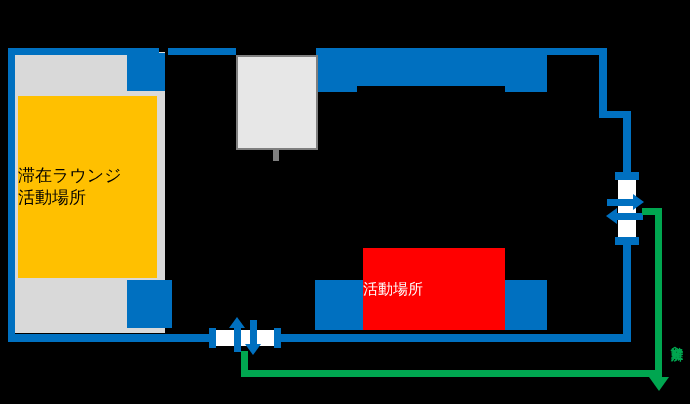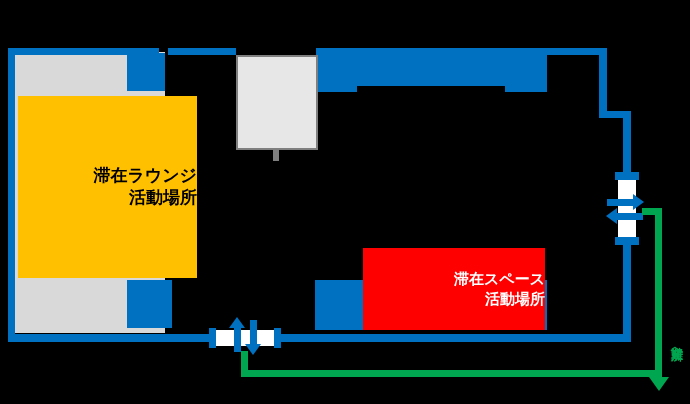--- a/index.html
+++ b/index.html
@@ -12,22 +12,22 @@
   #canvas{
     position:relative;width:690px;height:404px;overflow:hidden;
     background:var(--background);
     font-family:"Liberation Sans", sans-serif;
   }
   .abs{position:absolute;}
   .blue{background:var(--wall-blue);}
   .gray{background:var(--room-gray);}
   .white{background:var(--door-white);}
   .green{background:var(--route-green);}
-  .label-box{display:flex;flex-direction:column;align-items:flex-end;justify-content:center;
-    text-align:center;font-weight:bold;line-height:1.32;padding-left:40px;}
+  .label-box{display:flex;flex-direction:column;align-items:flex-start;justify-content:center;
+    text-align:center;font-weight:normal;line-height:1.32;}
   .tri{width:0;height:0;}
   .tri-up{border-left:8px solid transparent;border-right:8px solid transparent;
     border-bottom:11px solid var(--wall-blue);}
   .tri-down{border-left:8px solid transparent;border-right:8px solid transparent;
     border-top:11px solid var(--wall-blue);}
   .tri-right{border-top:8px solid transparent;border-bottom:8px solid transparent;
     border-left:11px solid var(--wall-blue);}
   .tri-left{border-top:8px solid transparent;border-bottom:8px solid transparent;
     border-right:11px solid var(--wall-blue);}
   .tri-down-green{border-left:10px solid transparent;border-right:10px solid transparent;
@@ -63,21 +63,20 @@
   <div class="abs blue" style="left:8px;top:334px;width:201px;height:8px;"></div>
   <div class="abs blue" style="left:281px;top:334px;width:350px;height:8px;"></div>
 
   <div class="abs" style="left:236px;top:55px;width:78px;height:91px;background:var(--screen-gray);
               border:2px solid var(--screen-border);"></div>
   <div class="abs" style="left:273px;top:148px;width:6px;height:13px;background:var(--screen-border);"></div>
 
   <div class="abs blue" style="left:315px;top:280px;width:232px;height:50px;"></div>
   <div class="abs label-box" style="left:363px;top:248px;width:142px;height:82px;background:var(--space-red);
               color:var(--space-text);font-size:15px;">
-    <span>滞在スペース</span>
     <span>活動場所</span>
   </div>
 
   <div class="abs white" style="left:216px;top:330px;width:58px;height:16px;"></div>
   <div class="abs blue" style="left:209px;top:328px;width:7px;height:20px;"></div>
   <div class="abs blue" style="left:274px;top:328px;width:7px;height:20px;"></div>
   <div class="abs tri tri-up" style="left:229px;top:317px;"></div>
   <div class="abs blue" style="left:234px;top:327px;width:7px;height:25px;"></div>
   <div class="abs blue" style="left:250px;top:320px;width:7px;height:25px;"></div>
   <div class="abs tri tri-down" style="left:245px;top:344px;"></div>

